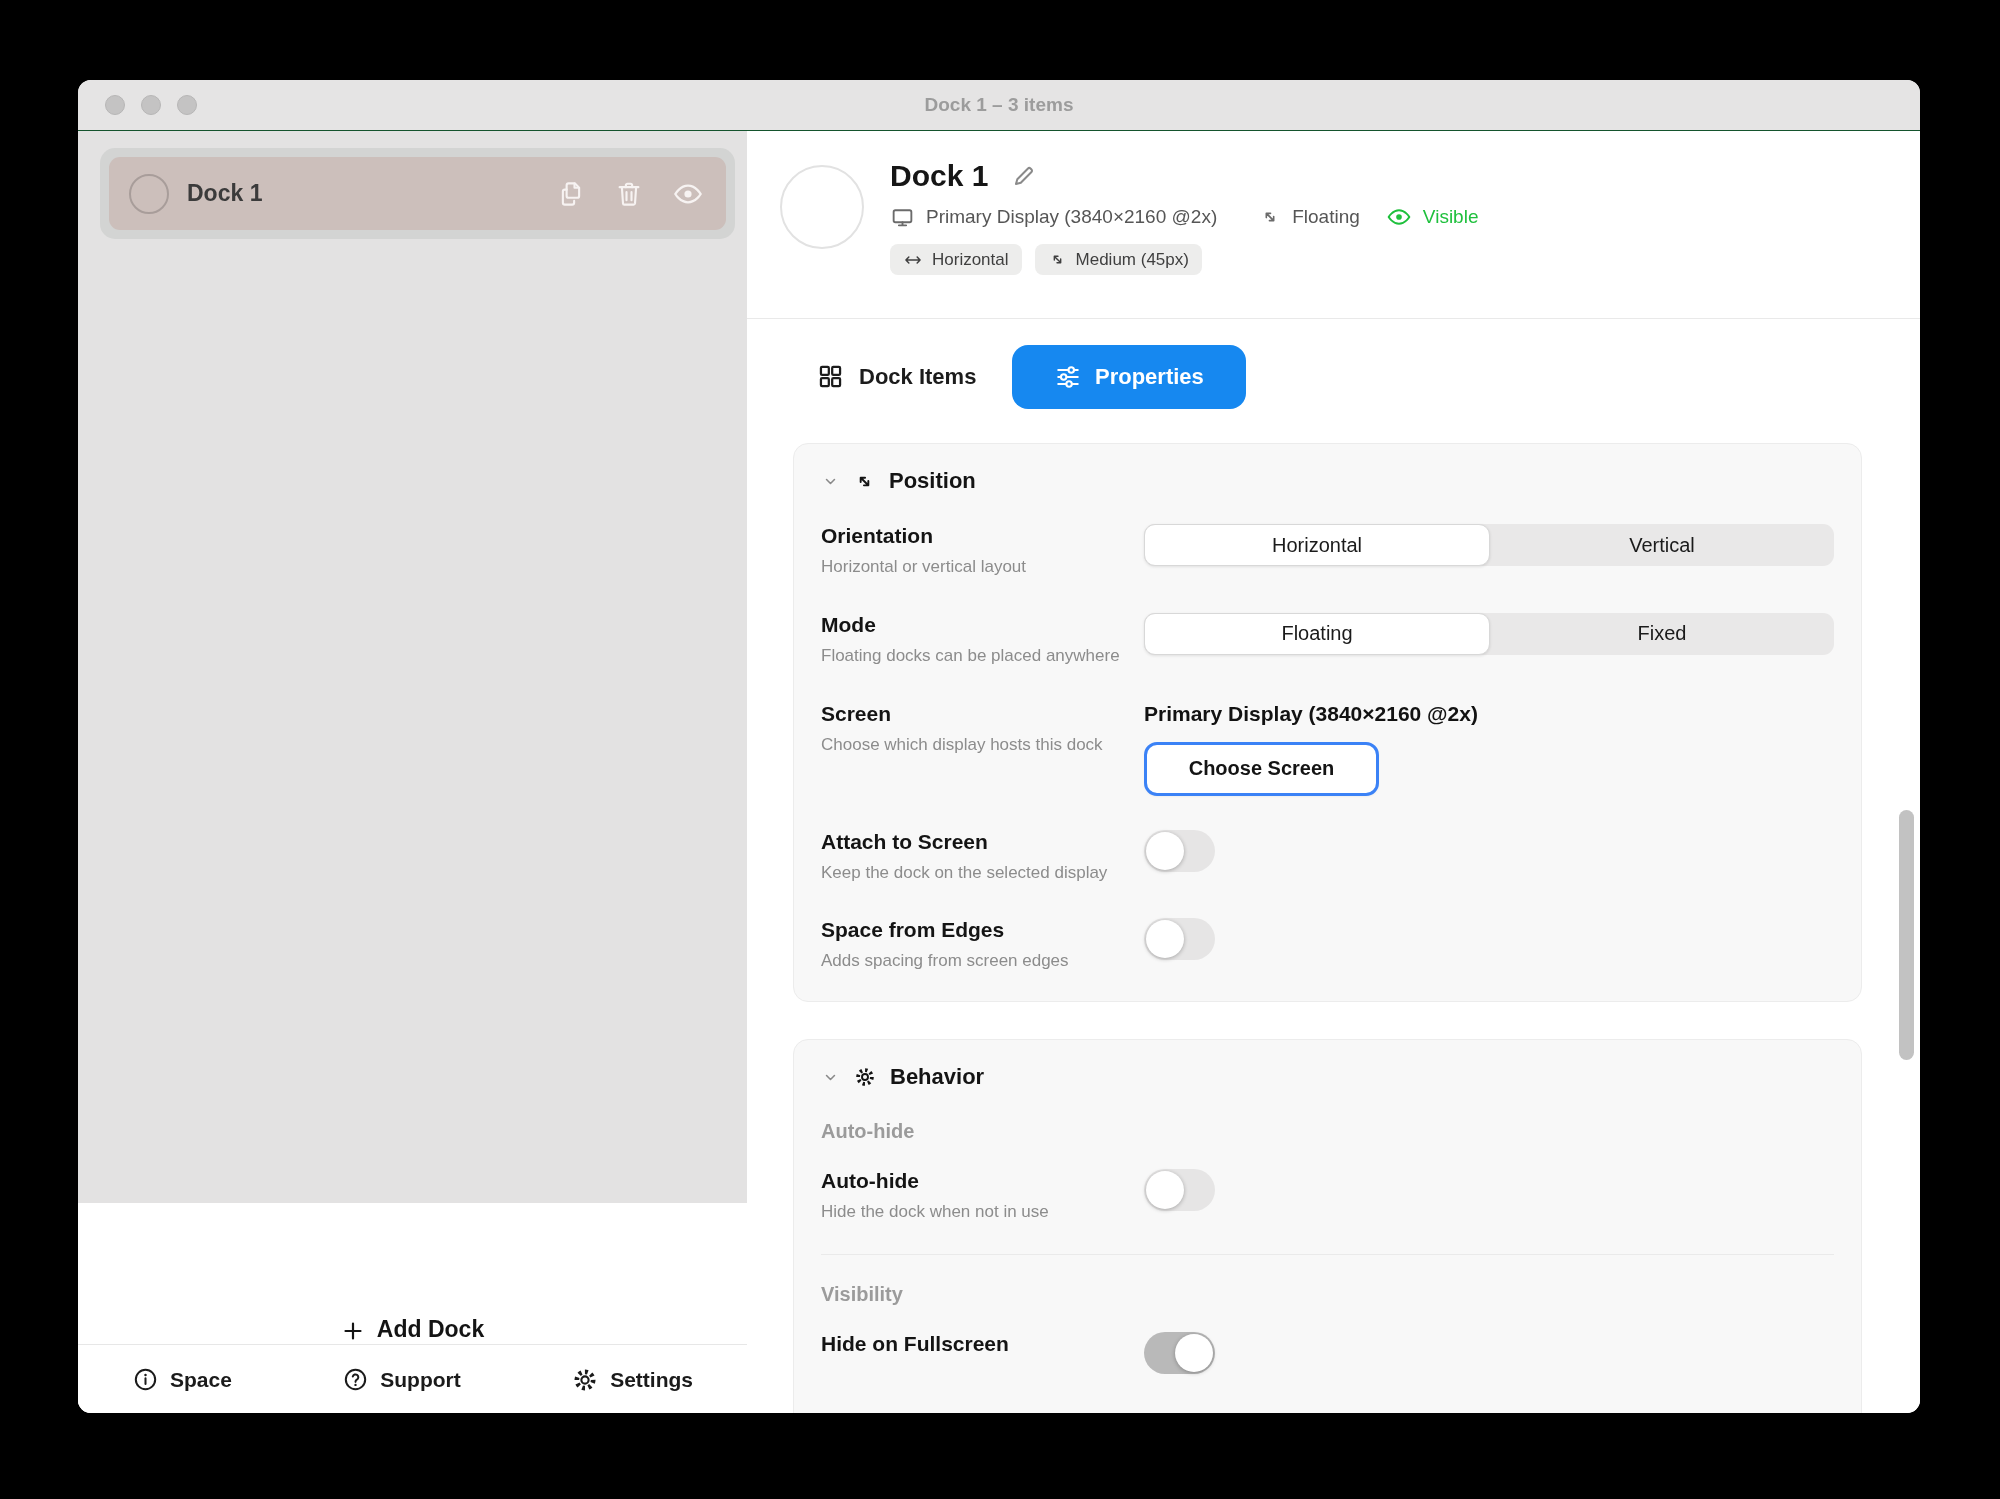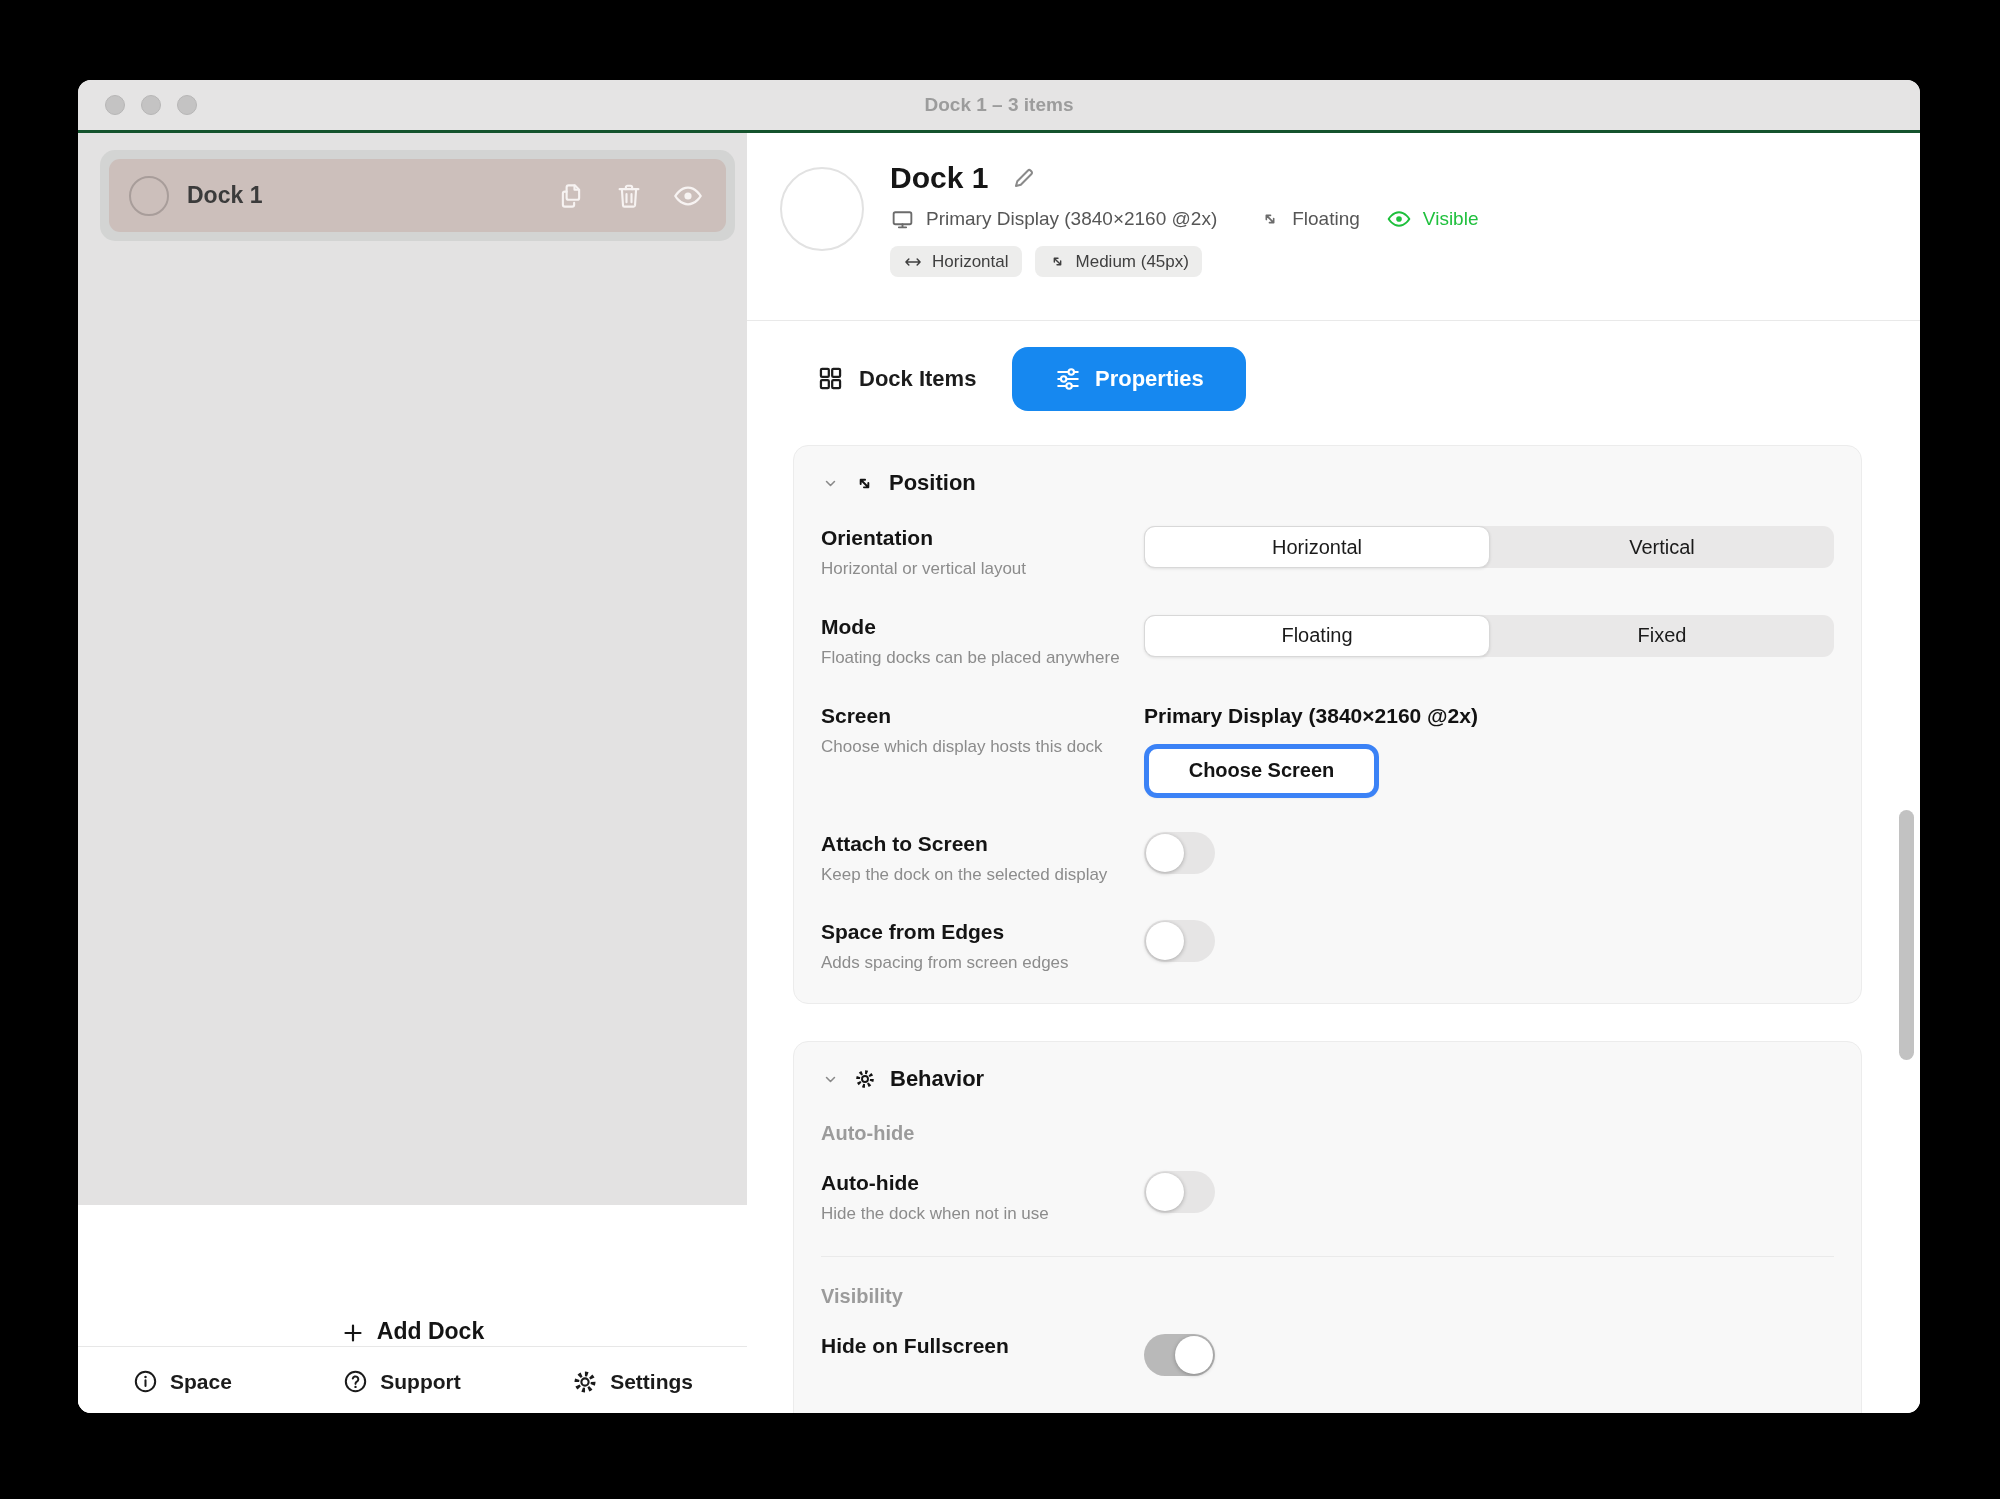--- a/index.html
+++ b/index.html
@@ -3,21 +3,21 @@
 <meta charset="utf-8">
 <style>
   html,body{margin:0;padding:0;background:#000;}
   body{width:2000px;height:1499px;position:relative;overflow:hidden;
        font-family:"Liberation Sans","DejaVu Sans",sans-serif;
        -webkit-font-smoothing:antialiased;}
   .window{position:absolute;left:78px;top:80px;width:1842px;height:1333px;
           background:#fff;border-radius:13px;overflow:hidden;
           box-shadow:0 20px 60px rgba(0,0,0,.55);}
   
-  .titlebar{height:50px;background:#e5e4e4;border-bottom:3px solid #14532d;
+  .titlebar{height:50px;background:#e5e4e4;border-bottom:1px solid #14532d;
             position:relative;display:flex;align-items:center;justify-content:center;}
   .traffic{position:absolute;left:27px;top:0;height:100%;display:flex;align-items:center;gap:16px;}
   .light{width:20px;height:20px;border-radius:50%;background:#c4c3c3;border:1px solid #b7b6b6;box-sizing:border-box;}
   .win-title{font-size:19px;font-weight:bold;color:#9c9c9c;}
   
   .win-body{display:flex;height:1283px;}
   .sidebar{width:669px;flex:none;background:#e3e2e2;position:relative;}
   .dock-list{padding:17px 12px 0 22px;}
   .dock-item-wrap{background:#d3d4d3;border-radius:15px;padding:9px;}
   .dock-item{background:#ccbfbb;border-radius:11px;height:73px;display:flex;align-items:center;
@@ -68,21 +68,21 @@
   .prow-label{width:323px;flex:none;padding-right:20px;box-sizing:border-box;}
   .prow-label h3{margin:0 0 7px 0;font-size:21px;font-weight:600;color:#141414;}
   .prow-label p{margin:0;font-size:17px;color:#8c8c8c;line-height:1.4;max-width:300px;}
   .prow-control{flex:1;min-width:0;}
   .segmented{height:42px;border-radius:11px;background:#e9e8e8;display:flex;}
   .seg{flex:1;display:flex;align-items:center;justify-content:center;
        font-size:20px;color:#1b1b1b;cursor:pointer;box-sizing:border-box;}
   .seg.selected{background:#fff;border:1px solid #d8d8d8;border-radius:11px;
                 box-shadow:0 1px 3px rgba(0,0,0,.10);font-weight:400;}
   .screen-value{font-size:21px;font-weight:bold;color:#121212;margin:0 0 16px 0;}
-  .choose-btn{width:235px;height:54px;background:#fff;border:5px solid #3b82f6;border-radius:13px;
+  .choose-btn{width:235px;height:54px;background:#fff;border:3px solid #3b82f6;border-radius:13px;
               font-family:inherit;font-size:20px;font-weight:600;color:#141414;cursor:pointer;
               box-shadow:0 1px 2px rgba(0,0,0,.04);}
   .toggle{width:71px;height:42px;border-radius:21px;background:#e6e5e5;position:relative;cursor:pointer;}
   .toggle .knob{position:absolute;left:2px;top:2px;width:38px;height:38px;border-radius:50%;
                 background:#fff;box-shadow:0 1px 4px rgba(0,0,0,.28);}
   .toggle.on-gray{background:#b9b9b9;}
   .toggle.on-gray .knob{left:auto;right:2px;}
   .subsection{font-size:20px;font-weight:bold;color:#9b9b9b;margin:0 0 26px 0;}
   .behavior .prow{margin-bottom:30px;}
   .card-divider{border:none;border-top:1px solid #eaeaea;margin:28px 0;}

